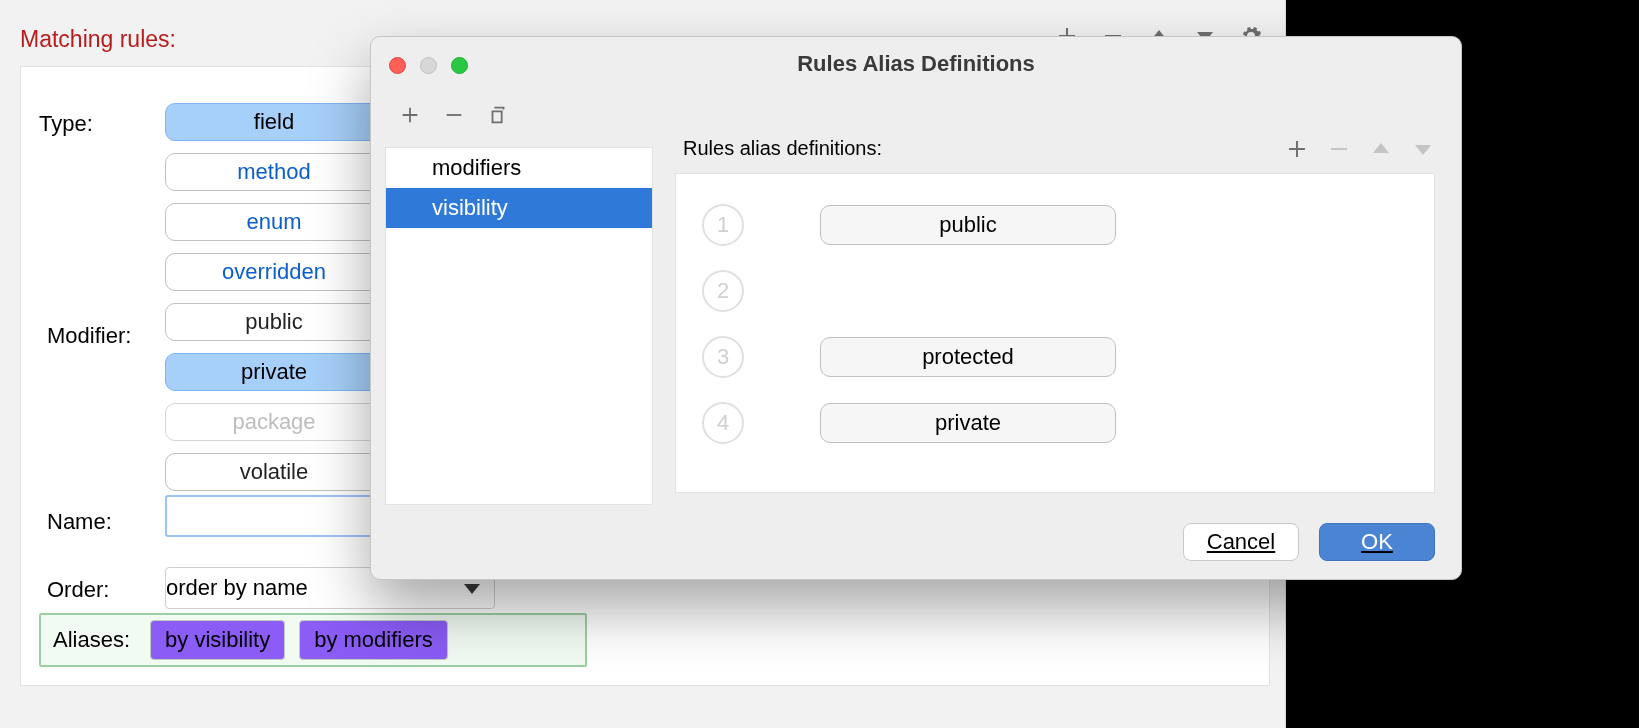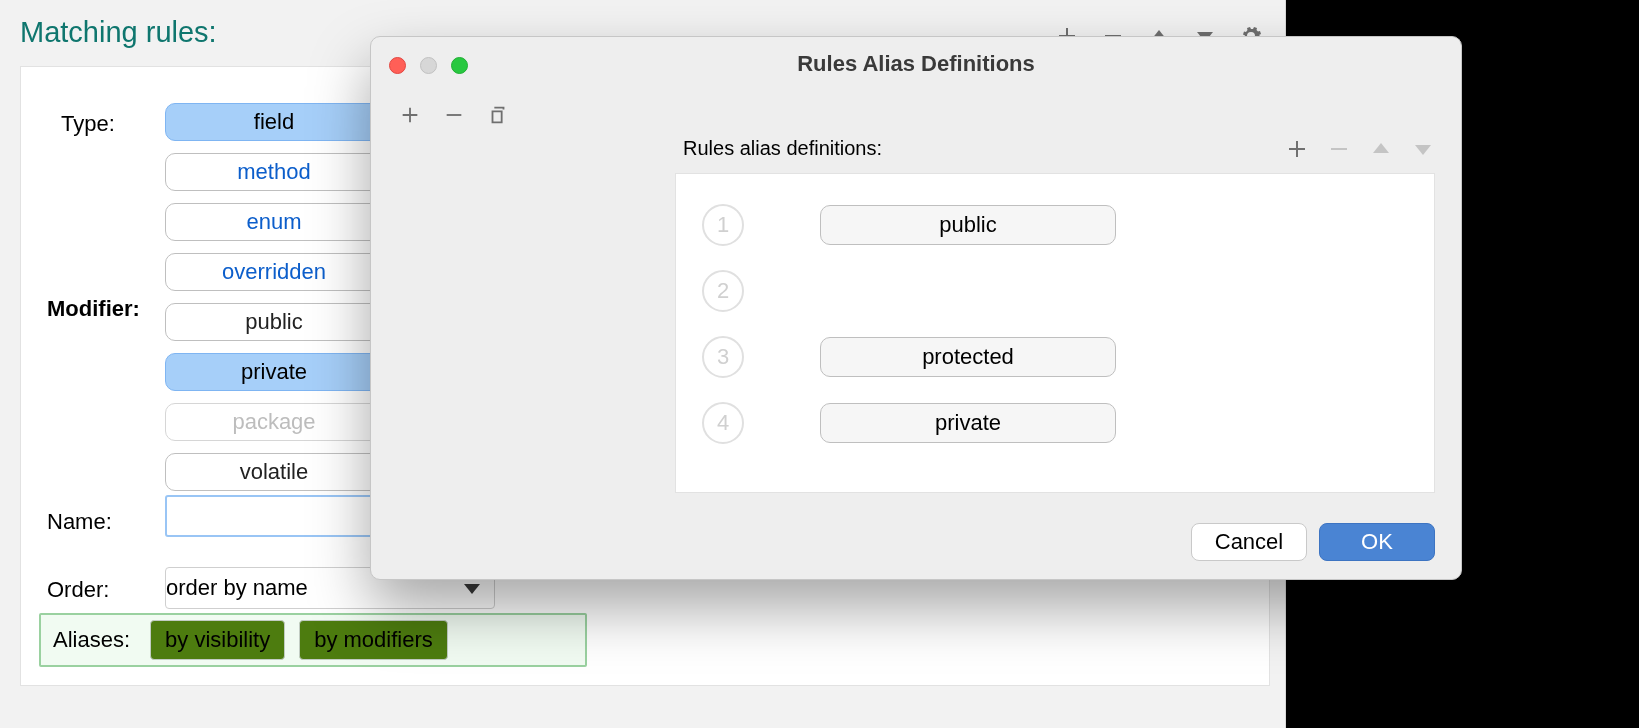--- a/index.html
+++ b/index.html
@@ -17,39 +17,39 @@
   .bg-panel {
     position: absolute;
     left: 0; top: 0;
     width: 1286px;
     height: 728px;
     background: #f2f2f2;
     border-right: 1px solid #d9d9d9;
   }
   .bg-header {
     position: absolute;
-    left: 20px; top: 16px;
-    font-size: 29px;
-    color: #0f766e;
+    left: 20px; top: 26px;
+    font-size: 23px;
+    color: #b91c1c;
   }
   .bg-card {
     position: absolute;
     left: 20px; top: 66px;
     width: 1250px;
     height: 620px;
     background: #ffffff;
     border: 1px solid #e2e2e2;
   }
   .bg-label {
     font-size: 22px;
     color: #000;
     position: absolute;
   }
-  .lbl-type { left: 40px; top: 44px; }
-  .lbl-mod  { left: 26px; top: 229px; font-weight: bold; }
+  .lbl-type { left: 18px; top: 44px; }
+  .lbl-mod  { left: 26px; top: 256px; }
   .lbl-name { left: 26px; top: 442px; }
   .lbl-order{ left: 26px; top: 510px; }
 
   .pill {
     position: absolute;
     border-radius: 10px;
     height: 38px;
     line-height: 36px;
     font-size: 22px;
     text-align: center;
@@ -95,21 +95,21 @@
     border: 2px solid #9ad1a0;
     background: #f1fbf2;
     border-radius: 2px;
     display: flex;
     align-items: center;
     gap: 14px;
     padding: 0 12px;
   }
   .alias-lbl { font-size: 22px; color: #000; margin-right: 6px; }
   .alias-chip {
-    background: #4d7c0f;
+    background: #8b5cf6;
     border: 1px solid #c2ccc3;
     border-radius: 4px;
     padding: 6px 14px;
     font-size: 22px;
     color: #000;
   }
 
   
   .dialog {
     position: absolute;
@@ -210,21 +210,21 @@
     border-radius: 10px;
     background: #f6f6f6;
     font-size: 22px;
     text-align: center;
     line-height: 38px;
   }
 
   .dlg-buttons {
     position: absolute;
     right: 26px; bottom: 18px;
-    display: flex; gap: 12px;
+    display: flex; gap: 20px; text-decoration: underline;
   }
   .btn {
     width: 116px; height: 38px;
     border-radius: 8px;
     font-size: 22px;
     text-align: center;
     line-height: 36px;
     border: 1px solid #c9c9c9;
     background: #fff;
   }
@@ -312,20 +312,24 @@
       <svg width="22" height="22" viewBox="0 0 24 24">
           <path class="tb-ico" d="M11 4h2v7h7v2h-7v7h-2v-7H4v-2h7z"></path>
         </svg>
       <svg width="22" height="22" viewBox="0 0 24 24">
           <path class="tb-ico" d="M4 11h16v2H4z"></path>
         </svg>
       <svg width="22" height="22" viewBox="0 0 24 24">
           <path class="tb-ico" d="M8 3h11v3h-2V5H8zM5 7h12v14H5zm2 2v10h8V9z"></path>
         </svg>
     </div>
+    <div class="alias-list">
+      <div class="alias-row">modifiers</div>
+      <div class="alias-row selected">visibility</div>
+    </div>
   </div>
 
   <div class="rules-label">Rules alias definitions:</div>
 
   <div class="rules-toolbar">
     <svg class="rt-ico rt" viewBox="0 0 24 24">
         <path d="M11 4h2v7h7v2h-7v7h-2v-7H4v-2h7z"></path>
       </svg>
     <svg class="rt-ico rt dim" viewBox="0 0 24 24">
         <path d="M4 11h16v2H4z"></path>

